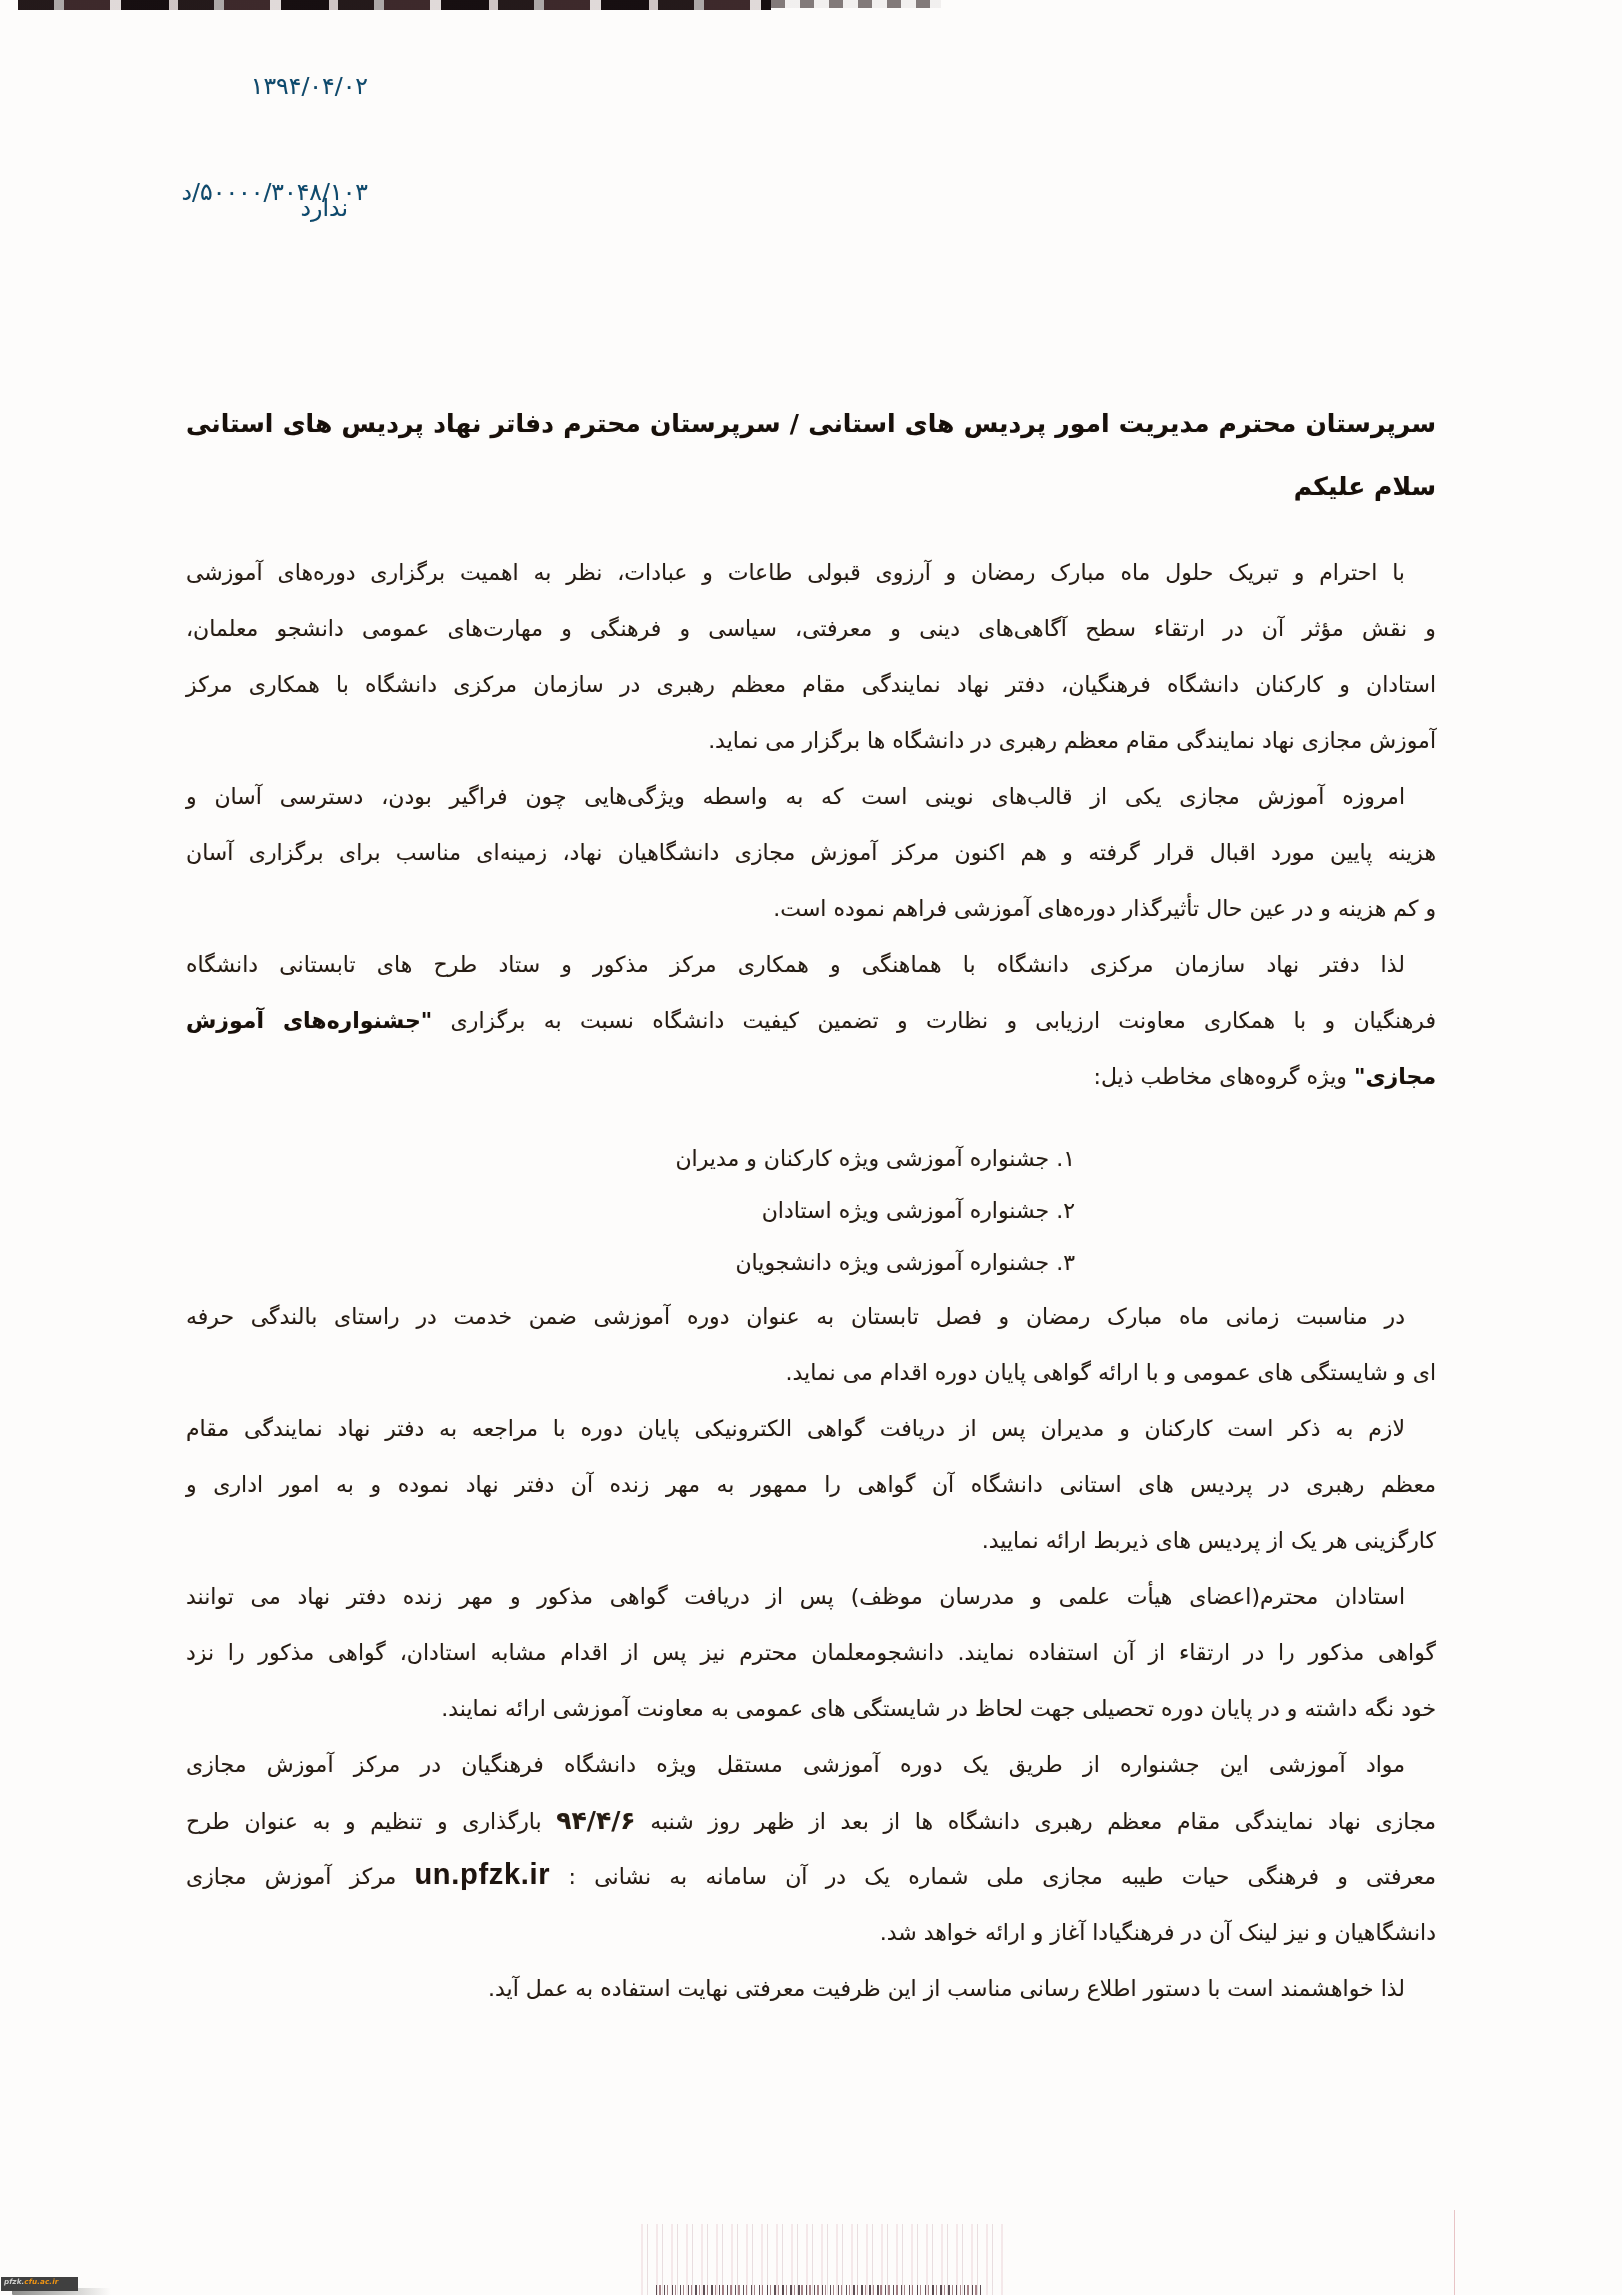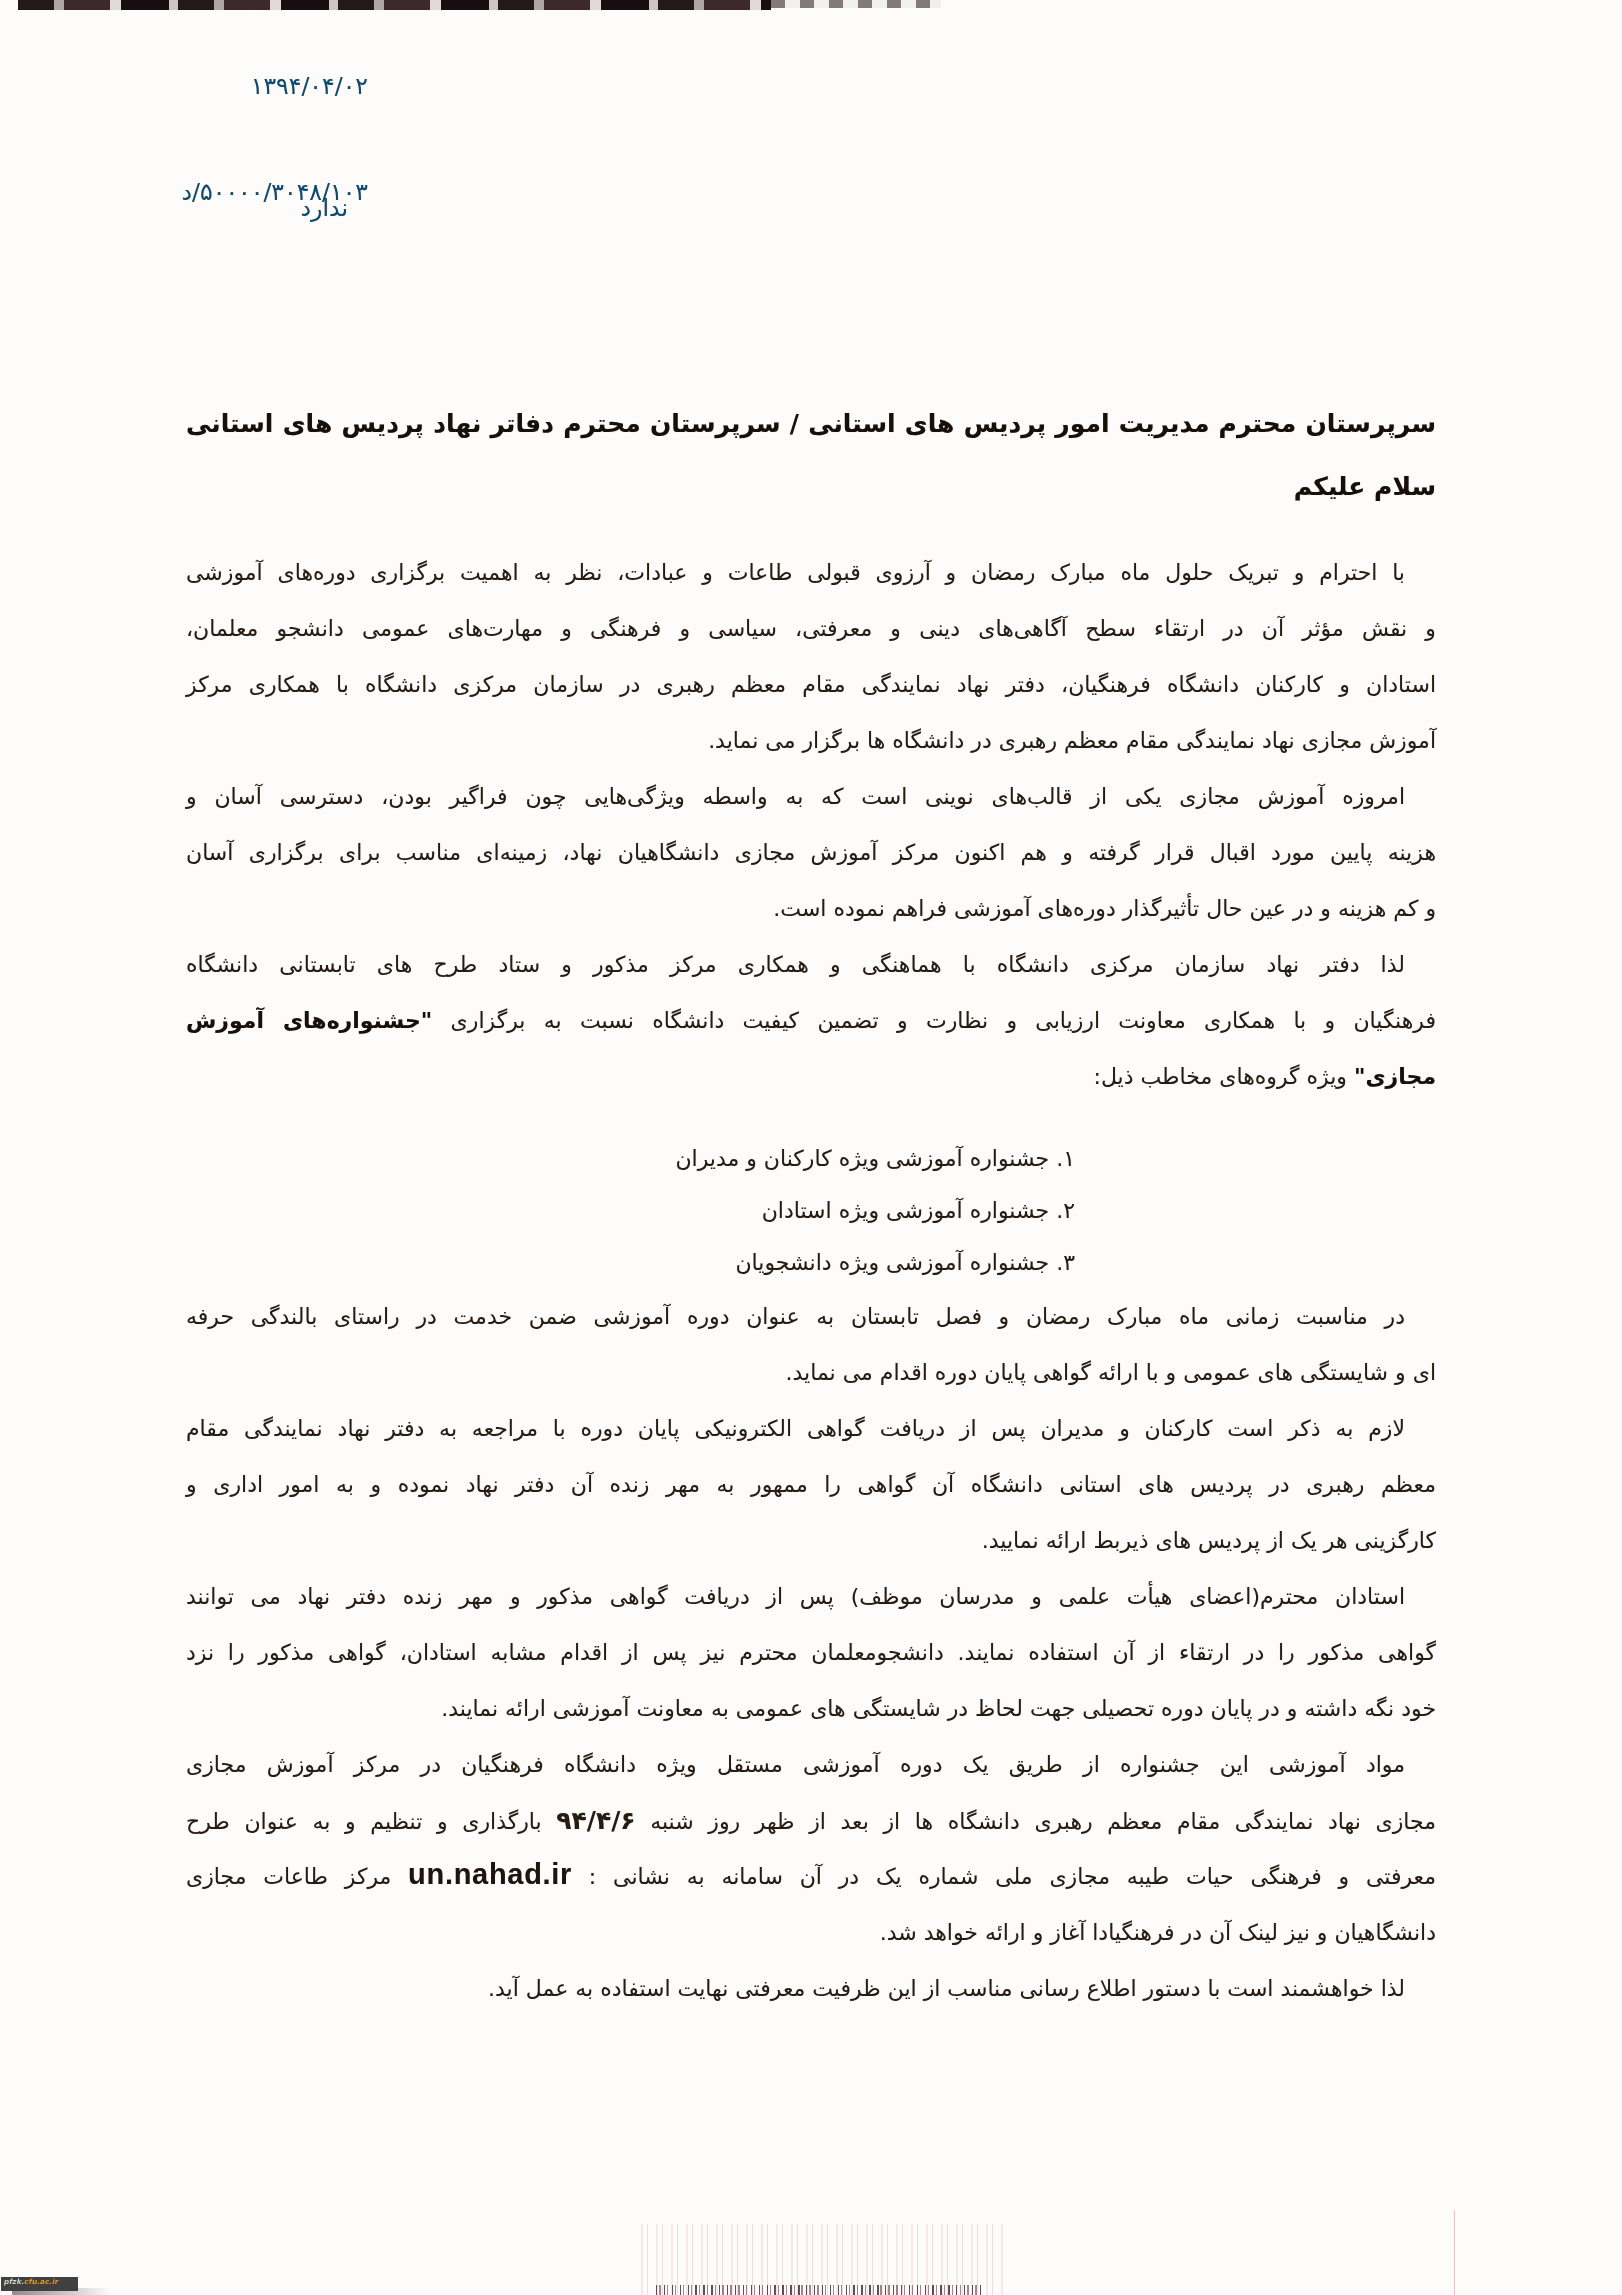--- a/index.html
+++ b/index.html
@@ -129,21 +129,21 @@
       <div class="line first"><span class="seg-regular">در مناسبت زمانی ماه مبارک رمضان و فصل تابستان به عنوان دوره آموزشی ضمن خدمت در راستای بالندگی حرفه</span></div>
       <div class="line end"><span class="seg-regular">ای و شایستگی های عمومی و با ارائه گواهی پایان دوره اقدام می نماید.</span></div>
       <div class="line first"><span class="seg-regular">لازم به ذکر است کارکنان و مدیران پس از دریافت گواهی الکترونیکی پایان دوره با مراجعه به دفتر نهاد نمایندگی مقام</span></div>
       <div class="line"><span class="seg-regular">معظم رهبری در پردیس های استانی دانشگاه آن گواهی را ممهور به مهر زنده آن دفتر نهاد نموده و به امور اداری و</span></div>
       <div class="line end"><span class="seg-regular">کارگزینی هر یک از پردیس های ذیربط ارائه نمایید.</span></div>
       <div class="line first"><span class="seg-regular">استادان محترم(اعضای هیأت علمی و مدرسان موظف) پس از دریافت گواهی مذکور و مهر زنده دفتر نهاد می توانند</span></div>
       <div class="line"><span class="seg-regular">گواهی مذکور را در ارتقاء از آن استفاده نمایند. دانشجومعلمان محترم نیز پس از اقدام مشابه استادان، گواهی مذکور را نزد</span></div>
       <div class="line end"><span class="seg-regular">خود نگه داشته و در پایان دوره تحصیلی جهت لحاظ در شایستگی های عمومی به معاونت آموزشی ارائه نمایند.</span></div>
       <div class="line first"><span class="seg-regular">مواد آموزشی این جشنواره از طریق یک دوره آموزشی مستقل ویژه دانشگاه فرهنگیان در مرکز آموزش مجازی</span></div>
       <div class="line"><span class="seg-regular">مجازی نهاد نمایندگی مقام معظم رهبری دانشگاه ها از بعد از ظهر روز شنبه </span><span class="seg-embold">۹۴/۴/۶</span><span class="seg-regular"> بارگذاری و تنظیم و به عنوان طرح</span></div>
-      <div class="line"><span class="seg-regular">معرفتی و فرهنگی حیات طیبه مجازی ملی شماره یک در آن سامانه به نشانی : </span><span class="seg-latin">un.nahad.ir</span><span class="seg-regular"> مرکز طاعات مجازی</span></div>
+      <div class="line"><span class="seg-regular">معرفتی و فرهنگی حیات طیبه مجازی ملی شماره یک در آن سامانه به نشانی : </span><span class="seg-latin">un.pfzk.ir</span><span class="seg-regular"> مرکز آموزش مجازی</span></div>
       <div class="line end"><span class="seg-regular">دانشگاهیان و نیز لینک آن در فرهنگیادا آغاز و ارائه خواهد شد.</span></div>
       <div class="line first end"><span class="seg-regular">لذا خواهشمند است با دستور اطلاع رسانی مناسب از این ظرفیت معرفتی نهایت استفاده به عمل آید.</span></div>
     </div>
 
   <div class="watermark">
     <span class="wm-prefix">pfzk.</span><span class="wm-domain">cfu.ac.ir</span>
   </div>
 
 </div>
 

